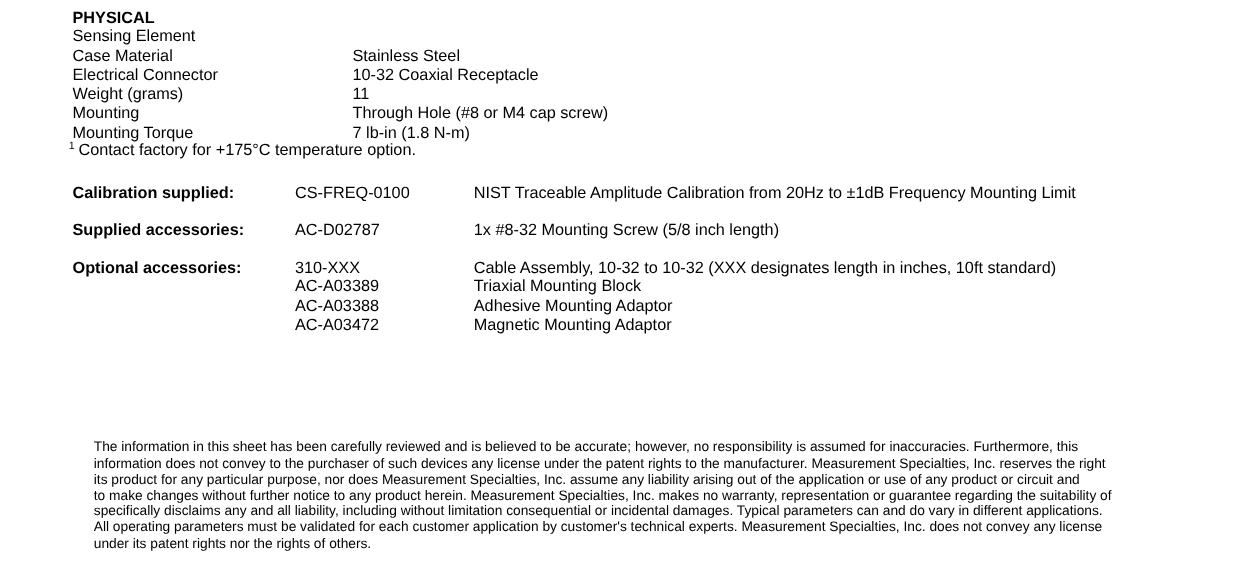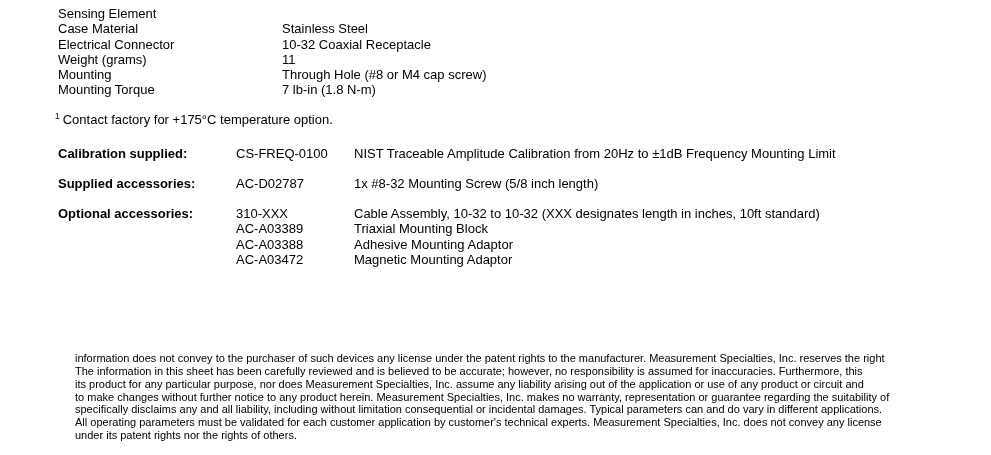--- a/index.html
+++ b/index.html
@@ -41,39 +41,40 @@
   }
 
   .accessories {
     position: absolute;
     left: 58px;
     top: 146px;
     line-height: 15.3px;
   }
   .acc-group { display: flex; margin-bottom: 14.7px; }
   .acc-label { flex: 0 0 178px; font-weight: 700; white-space: nowrap; }
-  .acc-item { display: flex; }
+  .acc-item { display: flex; gap: 25px; }
   .acc-part { flex: 0 0 118px; white-space: nowrap; }
   .acc-desc { white-space: nowrap; }
 
   .disclaimer {
     position: absolute;
     left: 75px;
     top: 352px;
     font-size: 11px;
     line-height: 12.85px;
   }
   .disclaimer-line { white-space: nowrap; }
 </style>
 </head>
 <body>
 
 <main>
 
   <section class="physical">
+    <div class="heading">PHYSICAL</div>
 
     <div class="spec-row">
       <span class="spec-label">Sensing Element</span>
     </div>
     <div class="spec-row">
       <span class="spec-label">Case Material</span>
       <span class="spec-value">Stainless Steel</span>
     </div>
     <div class="spec-row">
       <span class="spec-label">Electrical Connector</span>
@@ -137,22 +138,22 @@
         <div class="acc-item">
           <span class="acc-part">AC-A03472</span>
           <span class="acc-desc">Magnetic Mounting Adaptor</span>
         </div>
       </div>
     </div>
 
   </section>
 
   <section class="disclaimer">
+    <div class="disclaimer-line">The information in this sheet has been carefully reviewed and is believed to be accurate; however, no responsibility is assumed for inaccuracies. Furthermore, this</div>
     <div class="disclaimer-line">information does not convey to the purchaser of such devices any license under the patent rights to the manufacturer. Measurement Specialties, Inc. reserves the right</div>
-    <div class="disclaimer-line">The information in this sheet has been carefully reviewed and is believed to be accurate; however, no responsibility is assumed for inaccuracies. Furthermore, this</div>
     <div class="disclaimer-line">its product for any particular purpose, nor does Measurement Specialties, Inc. assume any liability arising out of the application or use of any product or circuit and</div>
     <div class="disclaimer-line">to make changes without further notice to any product herein. Measurement Specialties, Inc. makes no warranty, representation or guarantee regarding the suitability of</div>
     <div class="disclaimer-line">specifically disclaims any and all liability, including without limitation consequential or incidental damages. Typical parameters can and do vary in different applications.</div>
     <div class="disclaimer-line">All operating parameters must be validated for each customer application by customer's technical experts. Measurement Specialties, Inc. does not convey any license</div>
     <div class="disclaimer-line">under its patent rights nor the rights of others.</div>
   </section>
 
 </main>
 
 </body></html>

